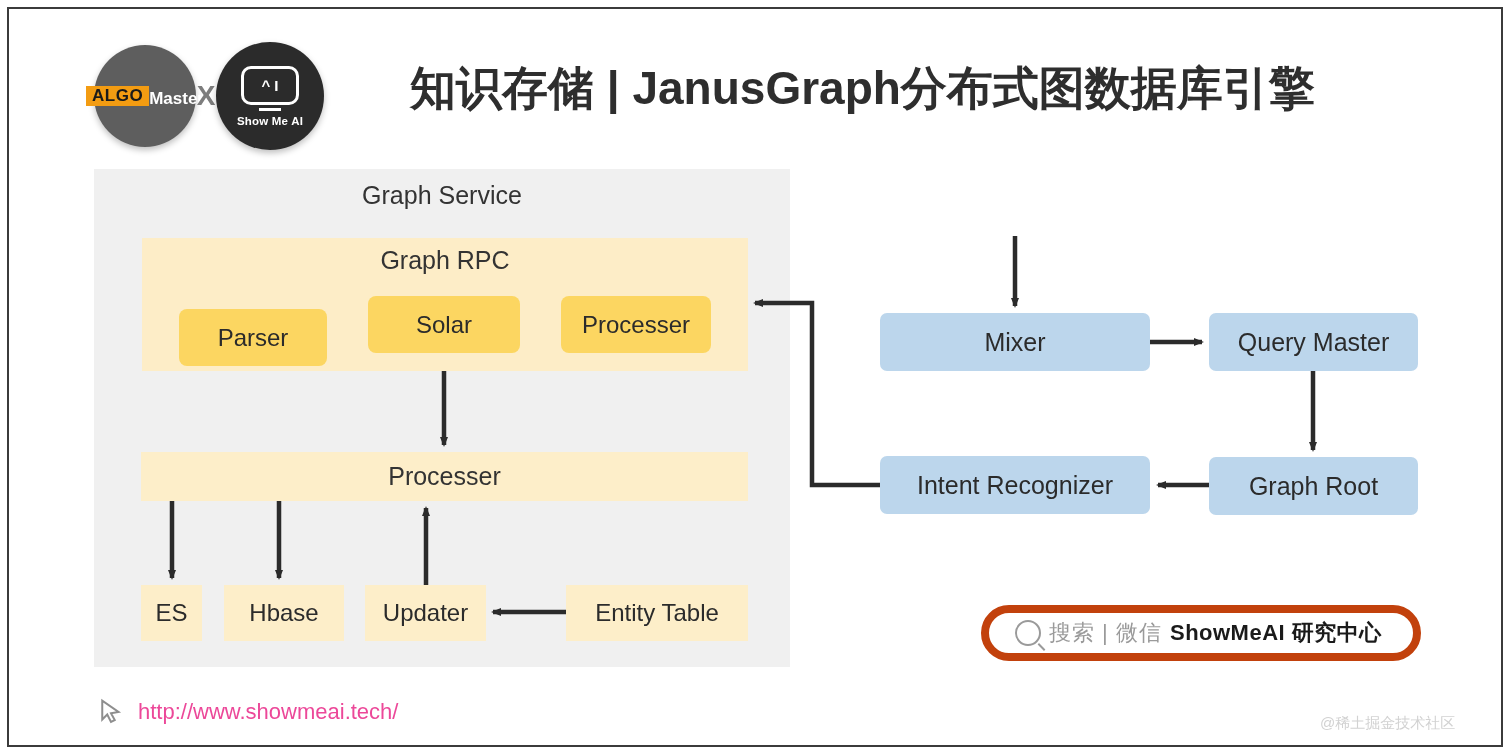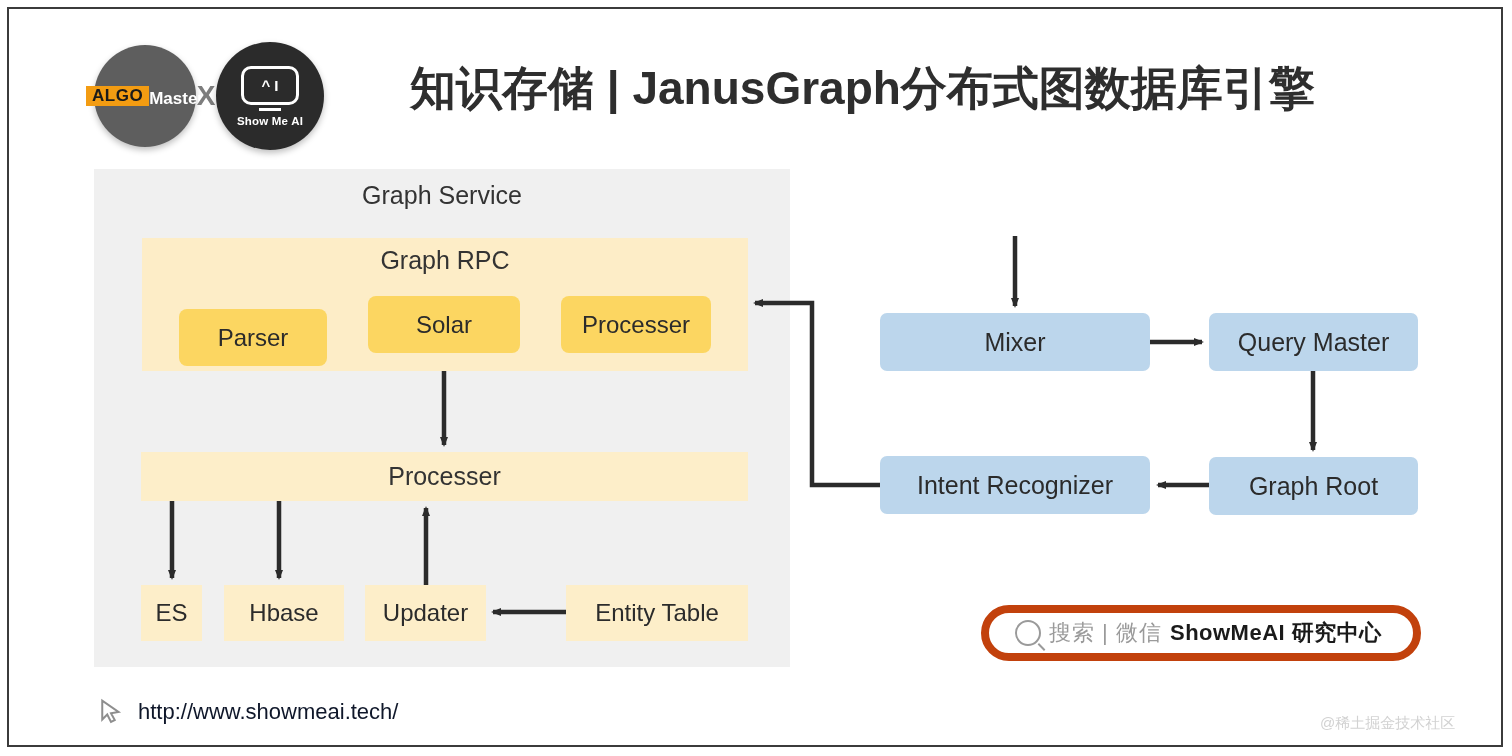--- a/index.html
+++ b/index.html
@@ -275,21 +275,21 @@
     align-items: center;
     gap: 12px;
   }
   .cursor-icon {
     width: 30px;
     height: 30px;
     color: #8e8e8e;
   }
   .footer-url {
     font-size: 22px;
-    color: #0f172a;
+    color: #ec4899;
     text-align: right;
   }
   .watermark {
     position: absolute;
     left: 1320px;
     top: 714px;
     font-size: 15px;
     color: #d2d2d2;
   }
 

